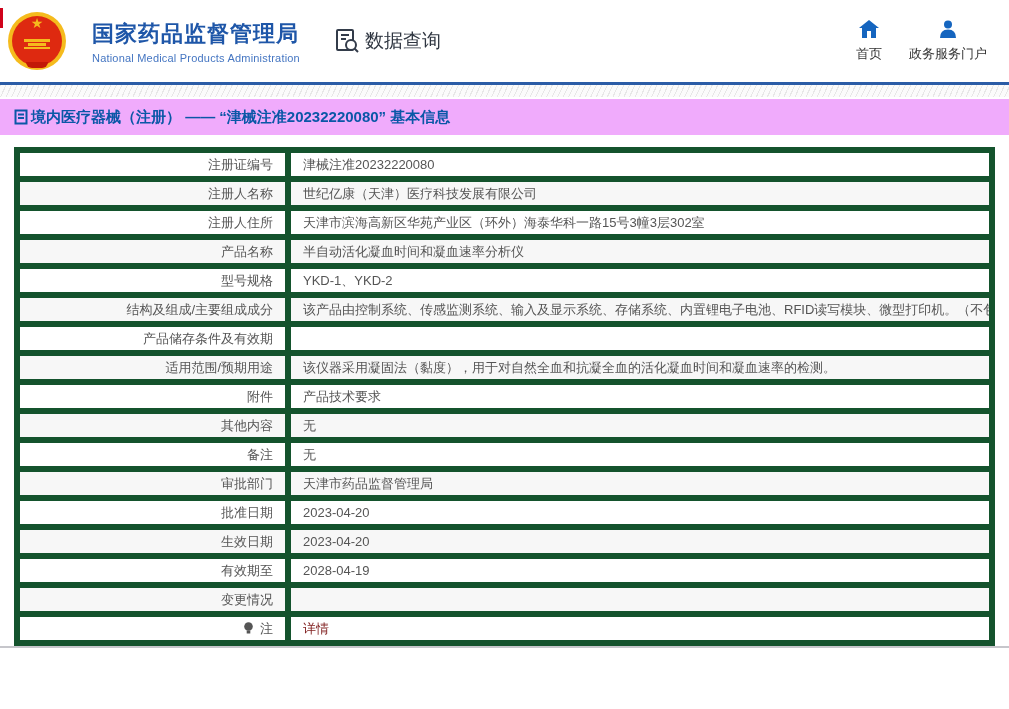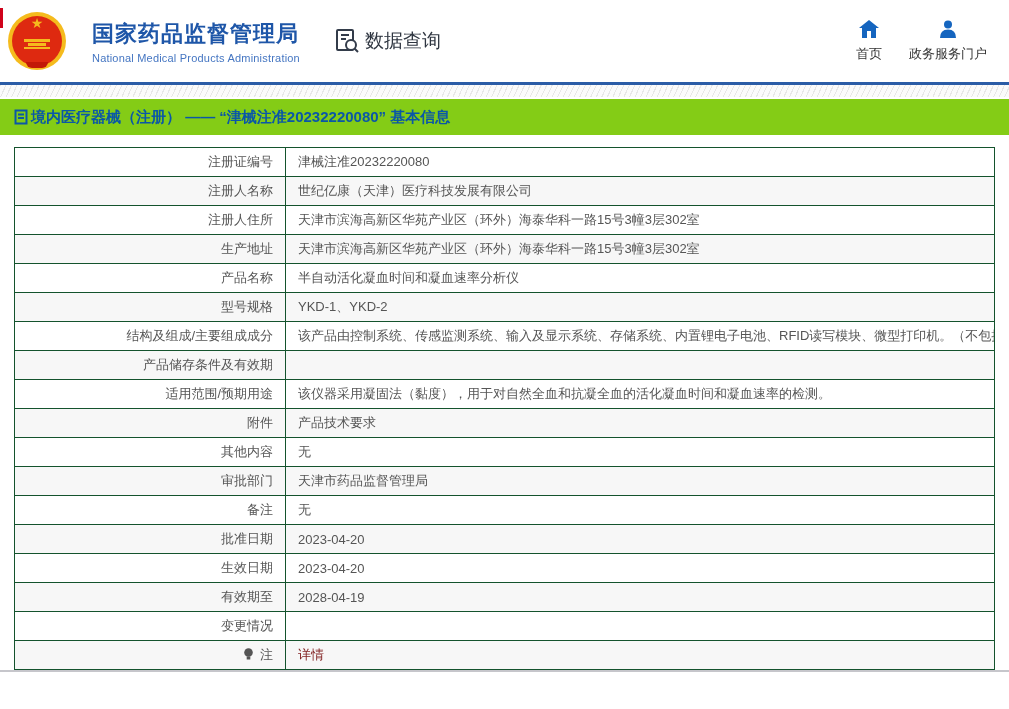--- a/index.html
+++ b/index.html
@@ -75,37 +75,37 @@
   
   .blue-line { height: 3px; background: #2b5ca6; }
   .hatch-band {
     height: 14px;
     background: repeating-linear-gradient(115deg, #e7e7e7 0 1px, #fbfbfb 1px 5px);
     border-bottom: 2px solid #ffffff;
   }
 
   
   .breadcrumb {
-    height: 36px; background: #84cc16;
+    height: 36px; background: #f0abfc;
     display: flex; align-items: center;
     padding-left: 14px;
     font-size: 15px; font-weight: bold; color: #0a57a7;
   }
   .breadcrumb svg { margin-right: 3px; }
 
   
   .table-wrap { margin: 12px 14px 0 14px; }
   table.info {
     width: 100%;
     border-collapse: collapse;
     table-layout: fixed;
     font-size: 13px;
   }
   table.info td {
-    border: 1px solid #14532d;
+    border: 6px solid #14532d;
     height: 29px;
     padding: 2px 12px;
     color: #555;
     vertical-align: middle;
   }
   table.info tr:nth-child(even) td { background: #f7f7f7; }
   td.label-cell {
     width: 271px;
     text-align: right;
     color: #4a4a4a;
@@ -198,27 +198,20 @@
   </tr>
 
   <tr>
     <td class="label-cell">
       
       <span class="label-text">注册人住所</span>
     </td>
     <td class="value-cell">天津市滨海高新区华苑产业区（环外）海泰华科一路15号3幢3层302室</td>
   </tr>
 
-  <tr>
-    <td class="label-cell">
-      
-      <span class="label-text">生产地址</span>
-    </td>
-    <td class="value-cell">天津市滨海高新区华苑产业区（环外）海泰华科一路15号3幢3层302室</td>
-  </tr>
 
   <tr>
     <td class="label-cell">
       
       <span class="label-text">产品名称</span>
     </td>
     <td class="value-cell">半自动活化凝血时间和凝血速率分析仪</td>
   </tr>
 
 
@@ -266,31 +259,31 @@
     <td class="label-cell">
       
       <span class="label-text">其他内容</span>
     </td>
     <td class="value-cell">无</td>
   </tr>
 
   <tr>
     <td class="label-cell">
       
+      <span class="label-text">备注</span>
+    </td>
+    <td class="value-cell">无</td>
+  </tr>
+
+  <tr>
+    <td class="label-cell">
+      
       <span class="label-text">审批部门</span>
     </td>
     <td class="value-cell">天津市药品监督管理局</td>
-  </tr>
-
-  <tr>
-    <td class="label-cell">
-      
-      <span class="label-text">备注</span>
-    </td>
-    <td class="value-cell">无</td>
   </tr>
 
   <tr>
     <td class="label-cell">
       
       <span class="label-text">批准日期</span>
     </td>
     <td class="value-cell">2023-04-20</td>
   </tr>
 

